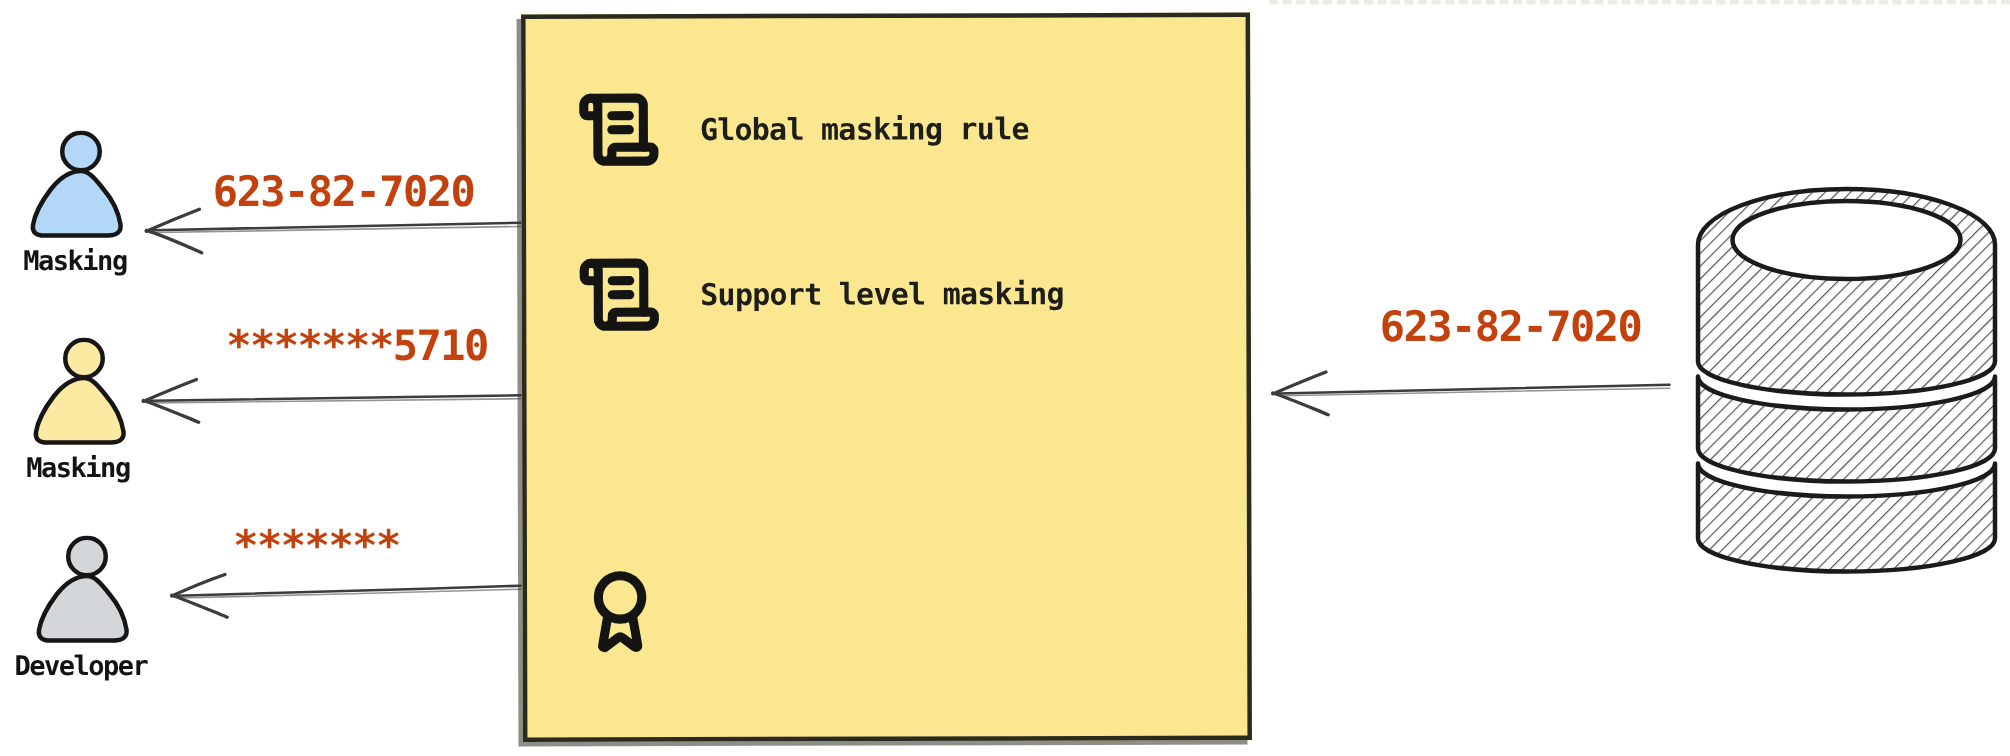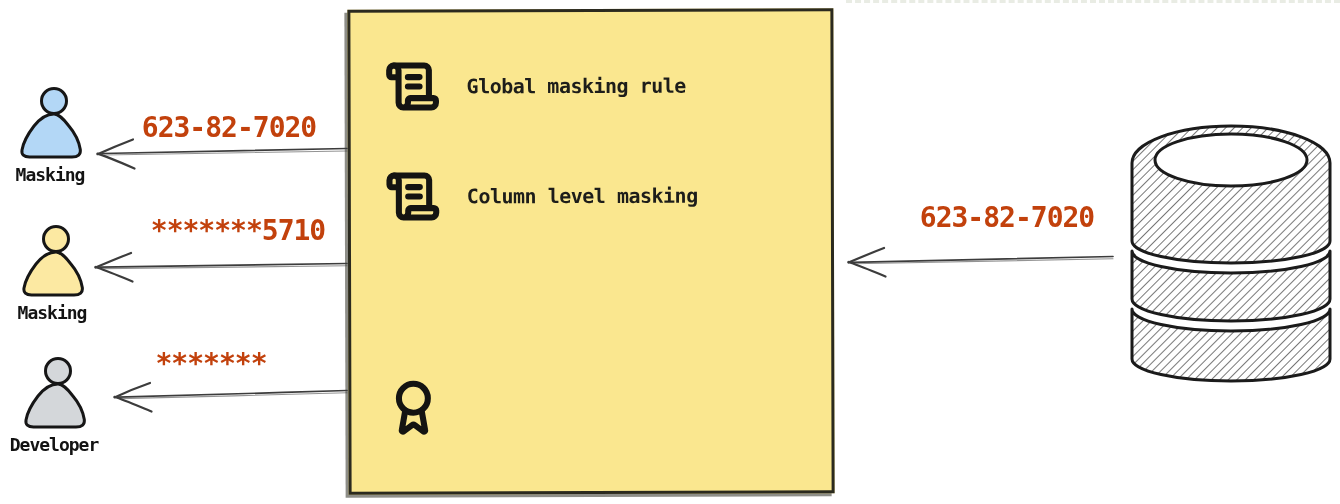--- a/index.html
+++ b/index.html
@@ -51,21 +51,21 @@
       <span class="row-label">Global masking rule</span>
     </div>
 
     <div class="box-row" style="top:156px">
       <svg class="row-icon" width="56" height="56" viewBox="0 0 24 24" fill="none" stroke="currentColor" stroke-width="2.6" stroke-linecap="round" stroke-linejoin="round">
         <path d="M15 12h-5"></path>
           <path d="M15 8h-5"></path>
           <path d="M19 17V5a2 2 0 0 0-2-2H4"></path>
         <path d="M8 21h12a2 2 0 0 0 2-2v-1a1 1 0 0 0-1-1H11a1 1 0 0 0-1 1v1a2 2 0 1 1-4 0V5a2 2 0 1 0-4 0v2a1 1 0 0 0 1 1h3"></path>
       </svg>
-      <span class="row-label">Column level masking</span>
+      <span class="row-label">Support level masking</span>
     </div>
 
 
     <div class="box-row" style="top:366px">
       <svg class="row-icon" width="56" height="62" viewBox="0 0 24 26" fill="none" stroke="currentColor" stroke-width="2.6" stroke-linecap="round" stroke-linejoin="round">
         <path d="m15.5 13.4 1.5 8.5a.5.5 0 0 1-.8.5l-3.6-2.7a1 1 0 0 0-1.2 0l-3.6 2.7a.5.5 0 0 1-.8-.5l1.5-8.5"></path>
         <circle cx="12" cy="8.2" r="6.2"></circle>
       </svg>
     </div>
   </div>

